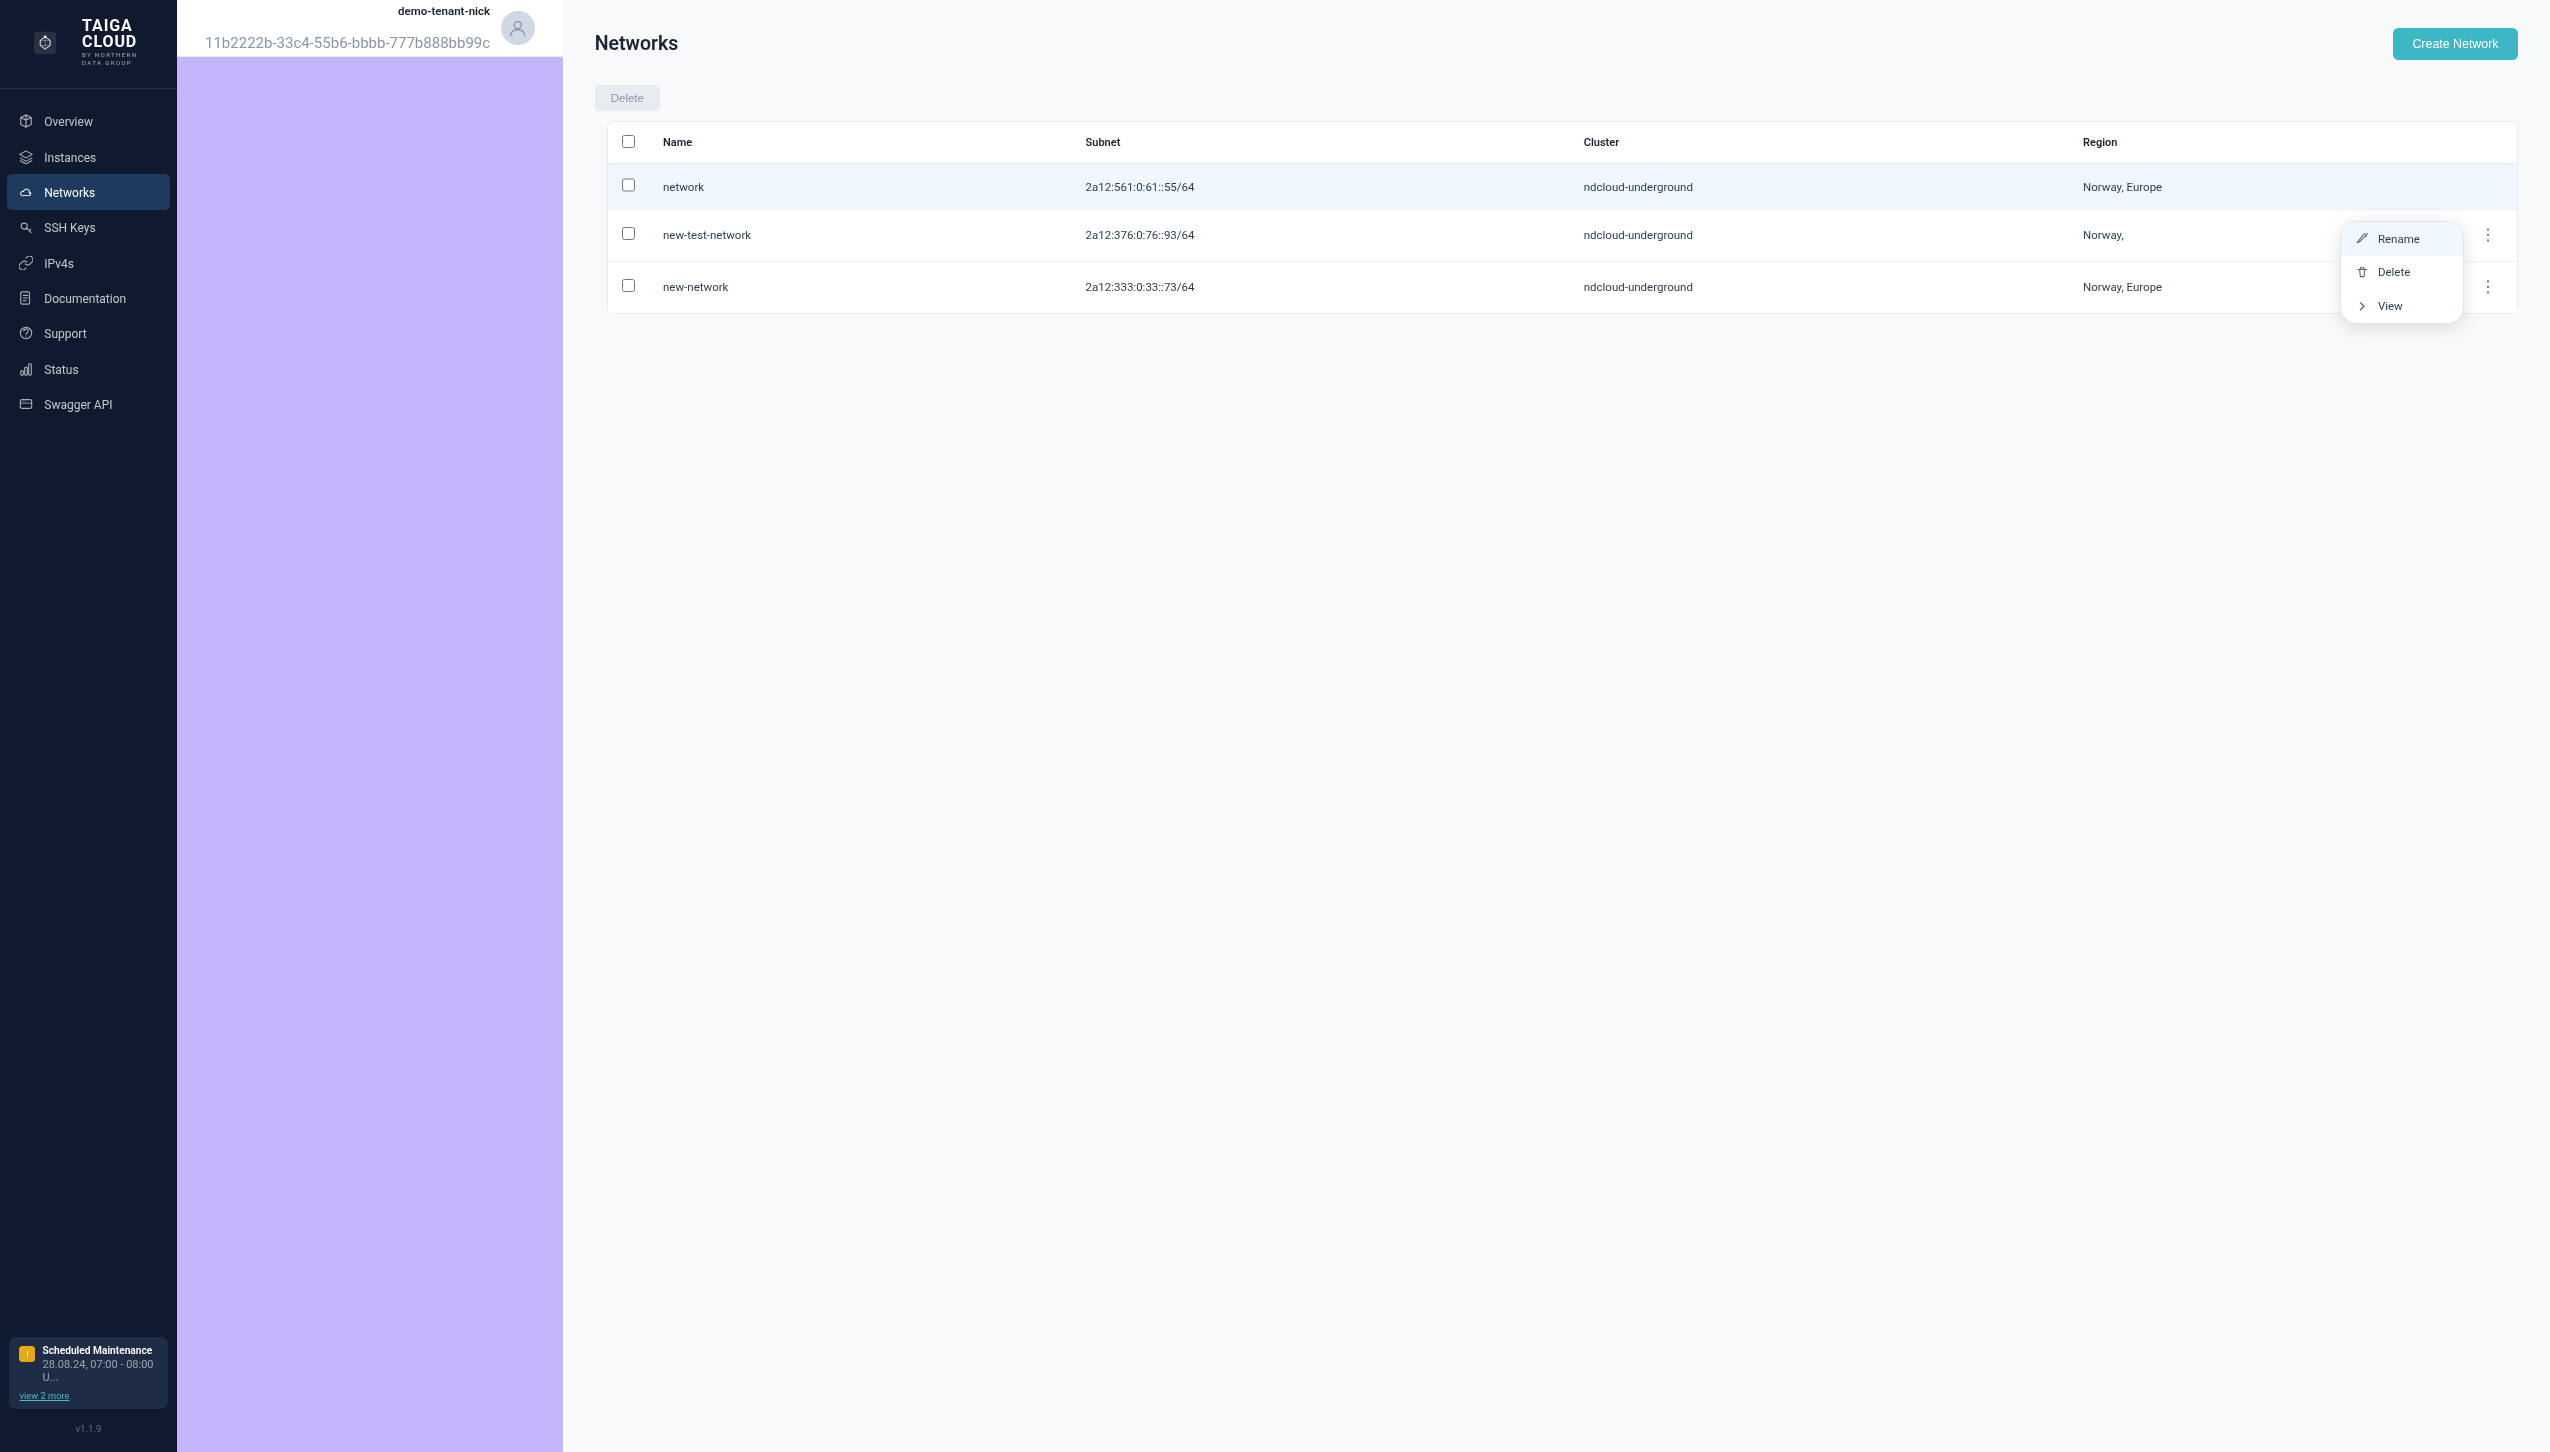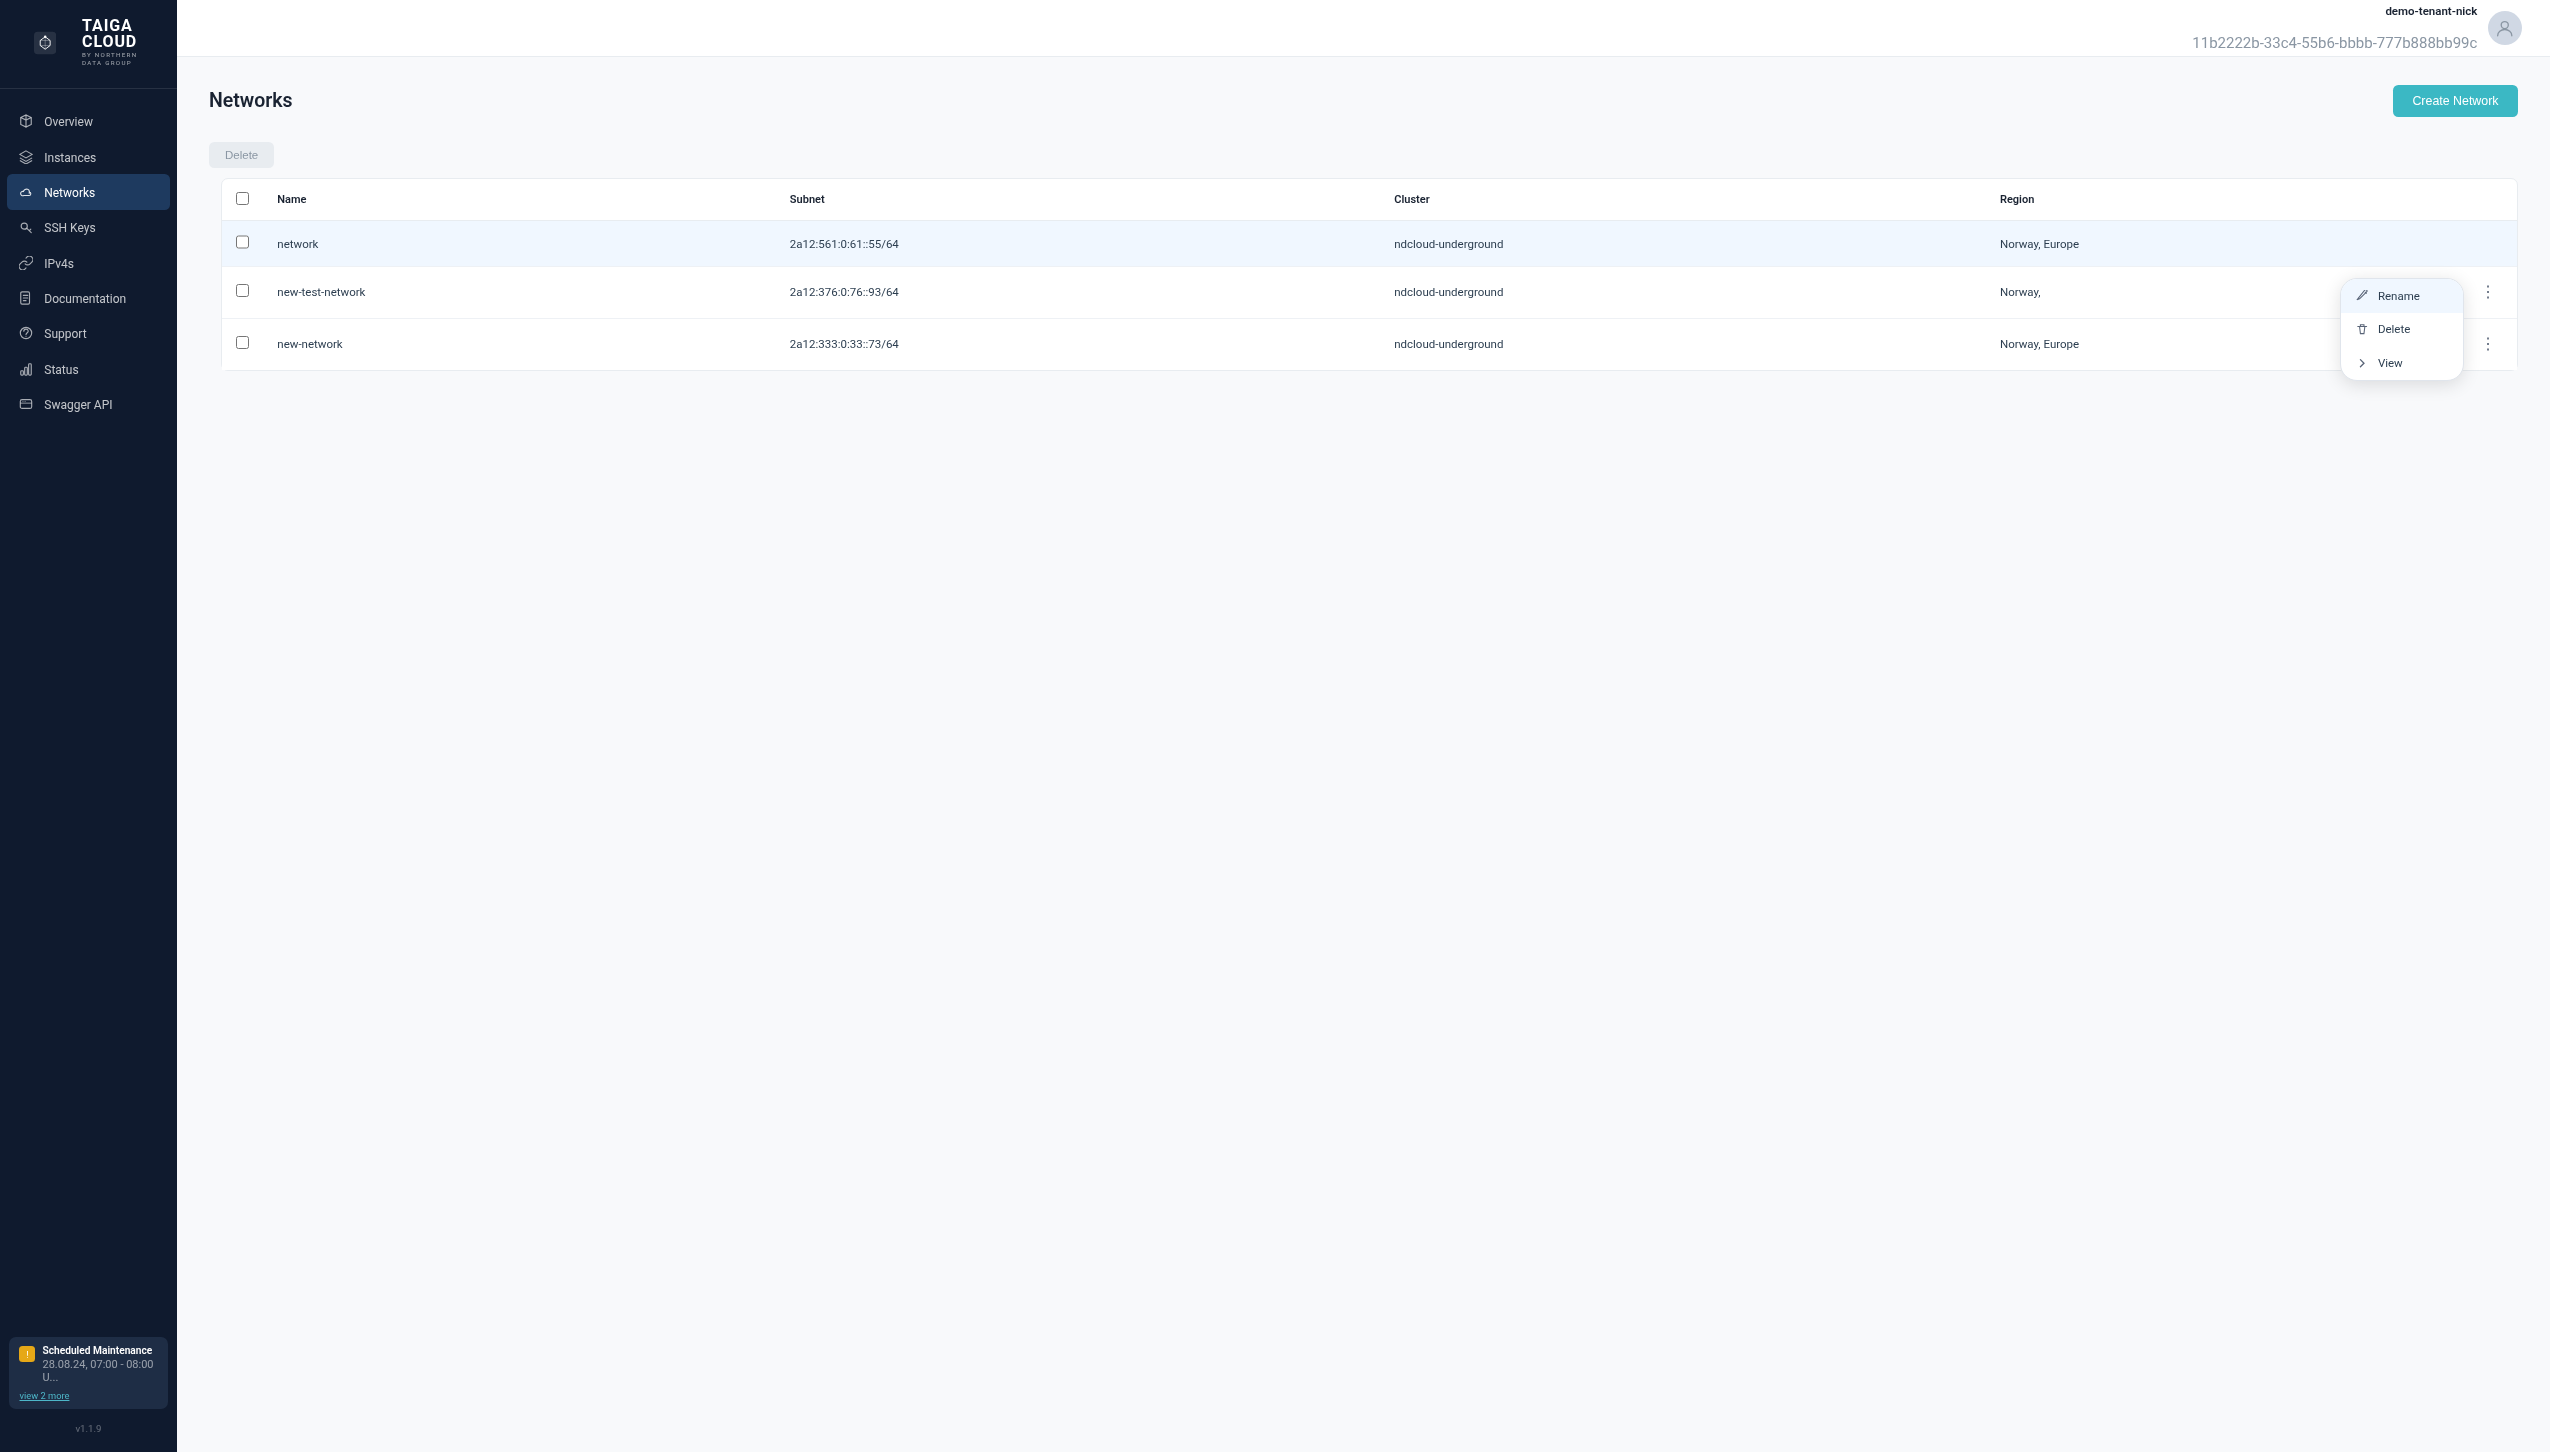--- a/index.html
+++ b/index.html
@@ -122,21 +122,21 @@
       text-align: center;
       color: rgba(255,255,255,0.35);
       font-size: 9.7px;
       padding: 7px;
     }
 
     
     .main {
       flex: 1;
       display: flex;
-      flex-direction: column;
+      flex-direction: row;
       overflow: hidden;
       background: #c4b5fd;
     }
 
     
     .header {
       display: flex;
       align-items: center;
       justify-content: flex-end;
       padding: 0 28px;

